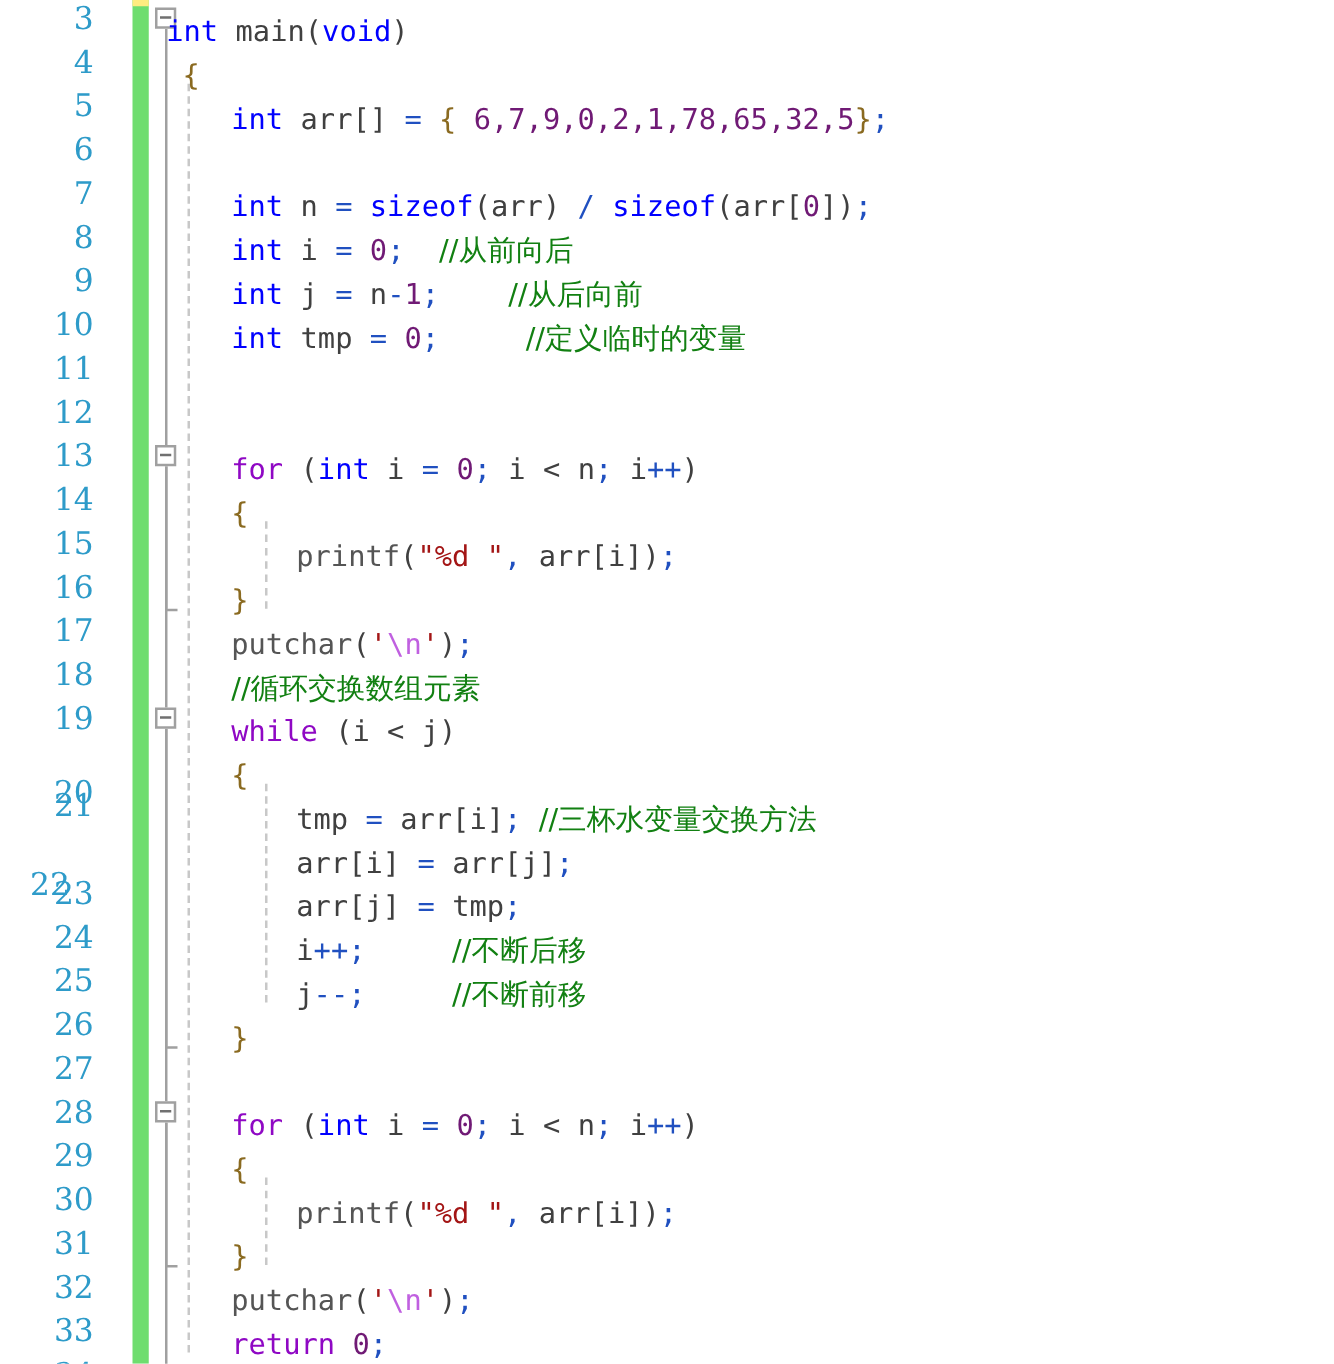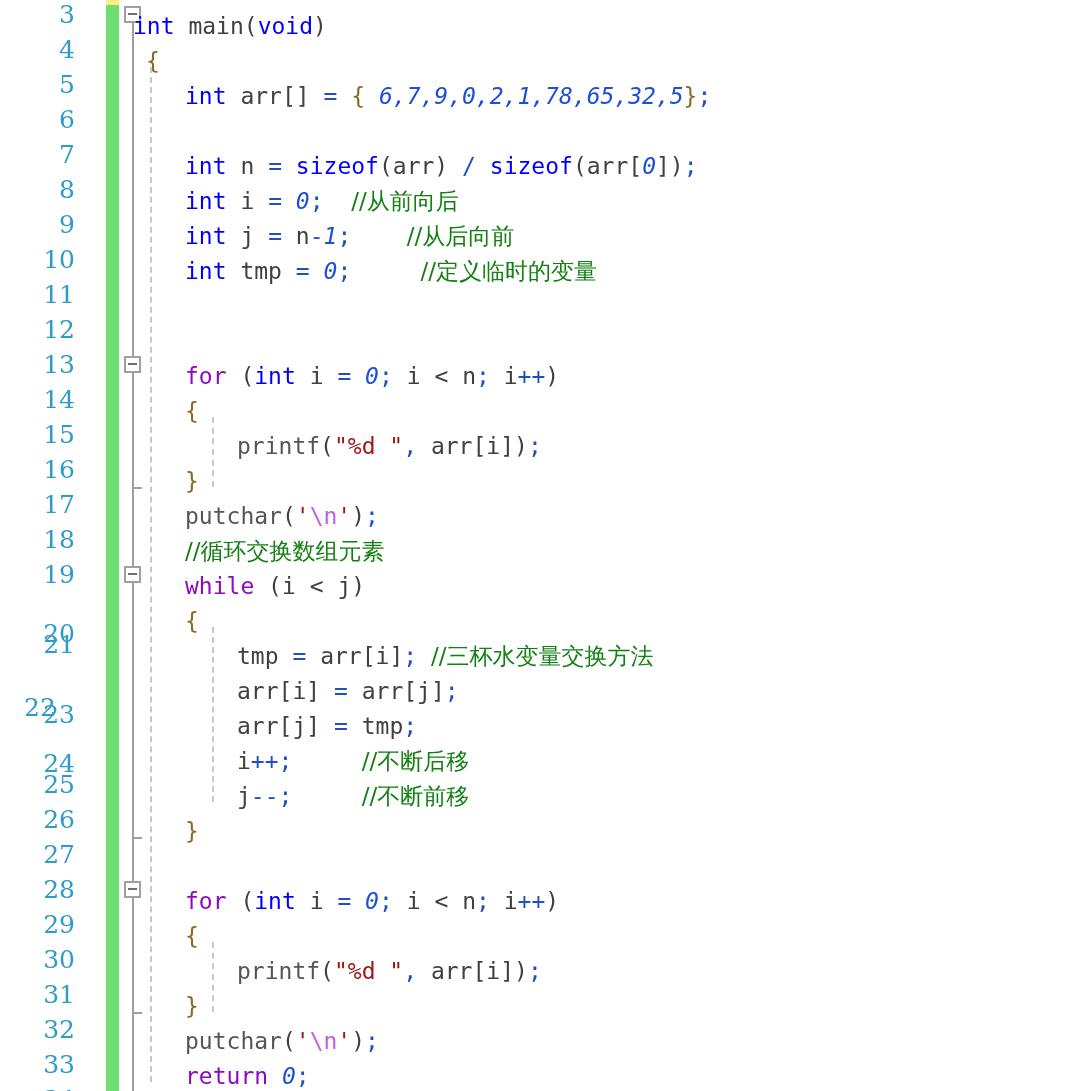--- a/index.html
+++ b/index.html
@@ -124,21 +124,21 @@
     white-space: pre;
     font-family: "DejaVu Sans Mono", "Liberation Mono", monospace;
     font-size: 23px;
     color: #404040;
   }
 
   
   .kw      { color: #0000ff; }   
   .ctrl    { color: #8f08c4; }   
   .id      { color: #404040; }
-  .num     { color: #1d4ed8; font-style: italic; }
+  .num     { color: #701a75; }
   .punct   { color: #404040; }
   .brace   { color: #8a6a20; }
   .str     { color: #a31515; }
   .esc     { color: #c060e0; }
   .cmt     { color: #128012; }
   .fn      { color: #555555; }
   .op      { color: #2050c0; }
 
   .cmt-cjk {
     font-family: "DejaVu Sans", "Liberation Sans", sans-serif;
@@ -165,21 +165,21 @@
       <div class="lineno" style="top: 382px;">14</div>
       <div class="lineno" style="top: 417px;">15</div>
       <div class="lineno" style="top: 452px;">16</div>
       <div class="lineno" style="top: 487px;">17</div>
       <div class="lineno" style="top: 522px;">18</div>
       <div class="lineno" style="top: 557px;">19</div>
       <div class="lineno" style="top: 616px;">20</div>
       <div class="lineno" style="top: 627px;">21</div>
       <div class="lineno" style="top: 690px; text-align: center;">22</div>
       <div class="lineno" style="top: 697px;">23</div>
-      <div class="lineno" style="top: 732px; margin-top: 14px;">24</div>
+      <div class="lineno" style="top: 732px;">24</div>
       <div class="lineno" style="top: 767px;">25</div>
       <div class="lineno" style="top: 802px;">26</div>
       <div class="lineno" style="top: 837px;">27</div>
       <div class="lineno" style="top: 872px;">28</div>
       <div class="lineno" style="top: 907px;">29</div>
       <div class="lineno" style="top: 942px;">30</div>
       <div class="lineno" style="top: 977px;">31</div>
       <div class="lineno" style="top: 1012px;">32</div>
       <div class="lineno" style="top: 1047px;">33</div>
       <div class="lineno" style="top: 1082px;">34</div>

